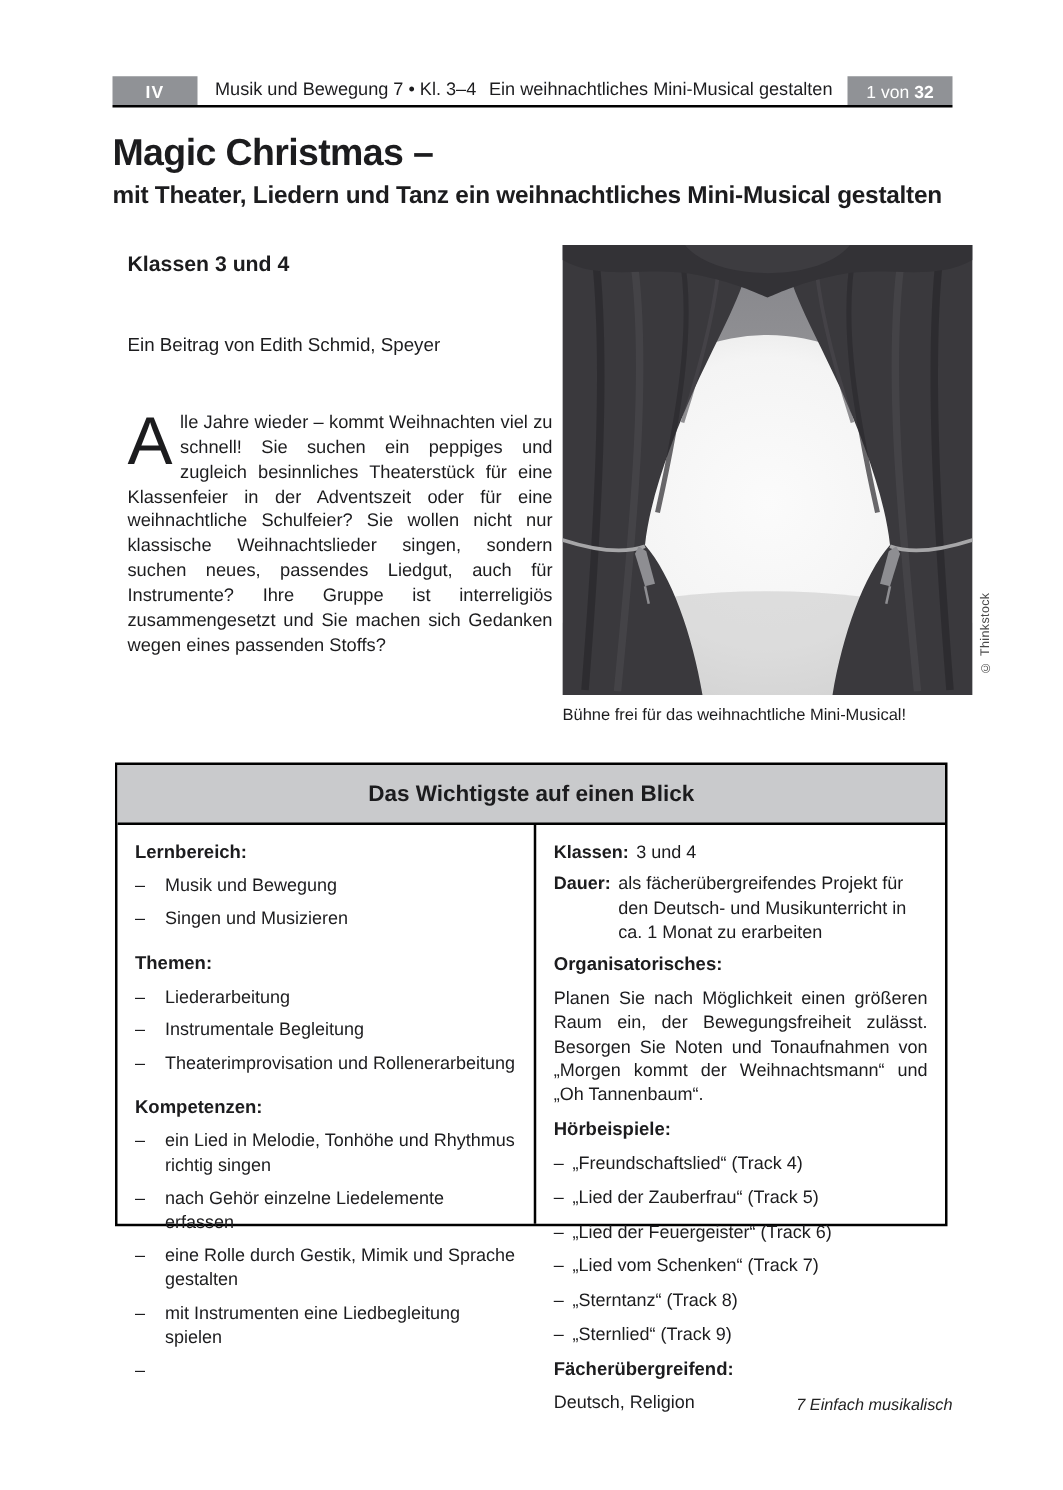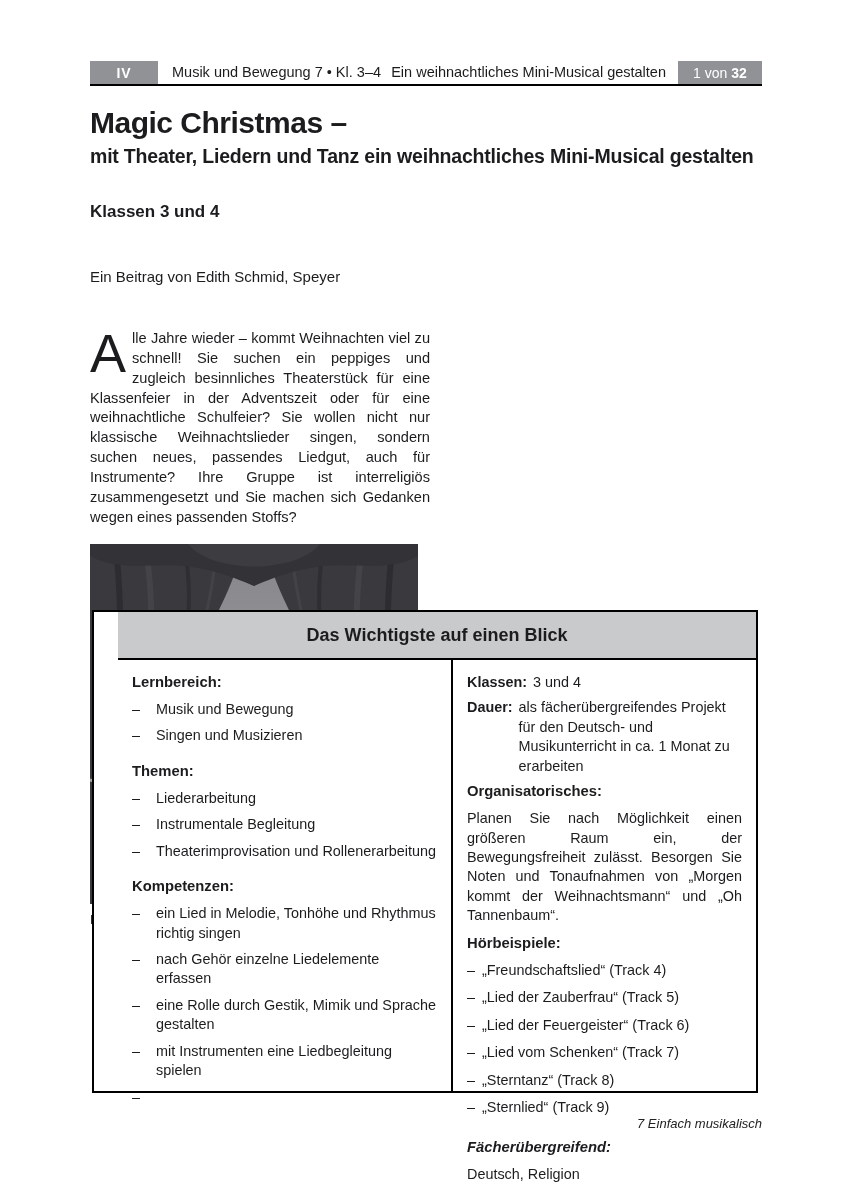--- a/index.html
+++ b/index.html
@@ -14,35 +14,35 @@
   .kopf-right{font-size:14.5px;margin-left:auto;margin-right:12px;line-height:23px;white-space:nowrap;}
   .badge-page{width:84px;font-size:14px;gap:4px;}
   .badge-page b{font-weight:bold;}
 
   
   .titleblock{position:absolute;left:90px;top:106px;width:672px;}
   .h1{font-size:30px;font-weight:bold;letter-spacing:-0.5px;margin:0 0 6px 0;line-height:1.1;}
   .h2{font-size:19.5px;font-weight:bold;letter-spacing:-0.2px;margin:0;line-height:1.2;}
 
   
-  .row{position:absolute;left:90px;top:196px;width:676px;display:flex;gap:8px;flex-direction:column;}
+  .row{position:absolute;left:102px;top:196px;width:676px;display:flex;gap:8px;}
   .colL{width:340px;flex:0 0 340px;}
   .grade{font-size:17px;font-weight:bold;margin:6px 0 0 0;}
   .author{font-size:15px;margin-top:46px;}
   .intro{margin-top:44px;font-size:14.6px;line-height:1.36;text-align:justify;}
   .dropcap{float:left;font-size:54px;line-height:0.78;padding:3px 6px 0 0;font-weight:400;}
   .p2{margin-top:11px;font-size:14.6px;line-height:1.36;text-align:justify;}
 
   .colR{position:relative;width:328px;flex:0 0 328px;}
   .stagewrap{width:328px;height:360px;display:block;}
   .caption{font-size:13.2px;margin-top:8px;color:#1c1c1e;}
   .credit{position:absolute;right:-16px;bottom:40px;writing-mode:vertical-rl;transform:rotate(180deg);font-size:10px;color:#4a4a4a;letter-spacing:0.3px;}
 
   
-  .box{position:absolute;left:92px;top:610px;width:666px;height:483px;border:2px solid #000;box-sizing:border-box;background:#fff;padding-left:24px;}
+  .box{position:absolute;left:92px;top:610px;width:666px;height:371px;border:2px solid #000;box-sizing:border-box;background:#fff;}
   .boxhead{height:46px;background:#c9cacc;border-bottom:2px solid #000;display:flex;align-items:center;justify-content:center;font-size:18px;font-weight:bold;}
   .boxcols{display:flex;height:calc(100% - 48px);}
   .bcol{box-sizing:border-box;padding:13px 14px 10px 14px;font-size:14.4px;line-height:1.35;}
   .bcol-l{width:335px;flex:0 0 335px;border-right:2px solid #000;}
   .bcol-r{flex:1;}
   .bh{font-weight:bold;font-size:14.8px;margin:0 0 7px 0;}
   .sect{margin-bottom:16px;}
   .li{display:flex;margin:0 0 7px 0;}
   .li .dash{flex:0 0 24px;}
   .li .dash2{flex:0 0 15px;}
@@ -206,21 +206,21 @@
             </div>
           <div class="li">
               <span class="dash2">–</span>
               <span>„Sterntanz“ (Track 8)</span>
             </div>
           <div class="li">
               <span class="dash2">–</span>
               <span>„Sternlied“ (Track 9)</span>
             </div>
         </div>
-        <div class="bh" style="margin-top:21px;font-style:italic;">Fächerübergreifend:</div>
+        <div class="bh" style="margin-top:8px;">Fächerübergreifend:</div>
         <div>Deutsch, Religion</div>
       </div>
 
     </div>
   </div>
 
   <div class="footer">7 Einfach musikalisch</div>
 
 </div>
 

